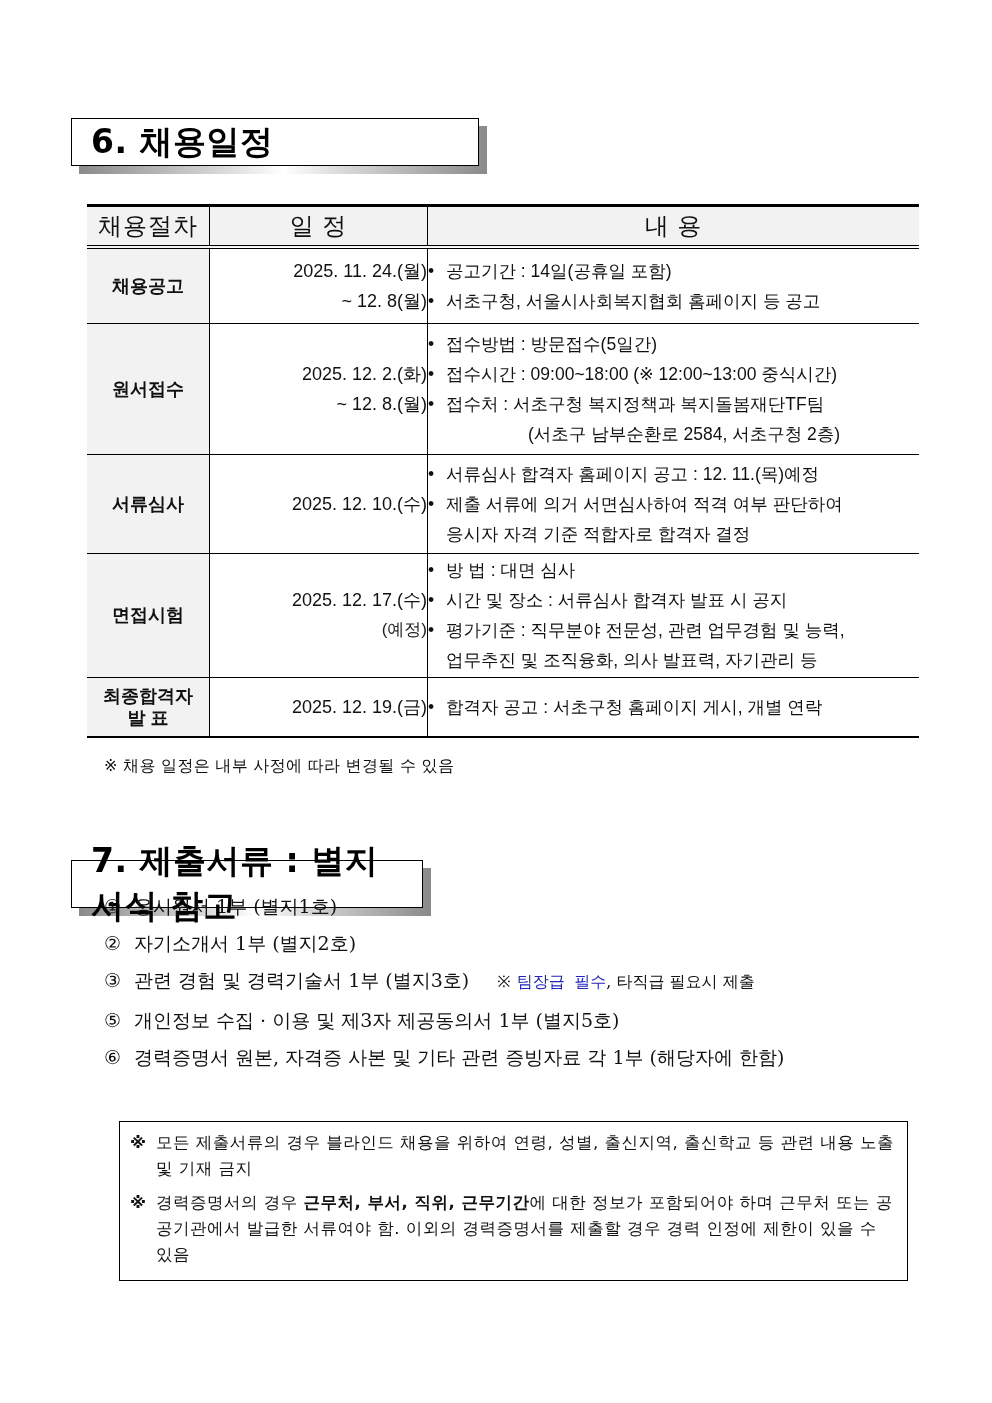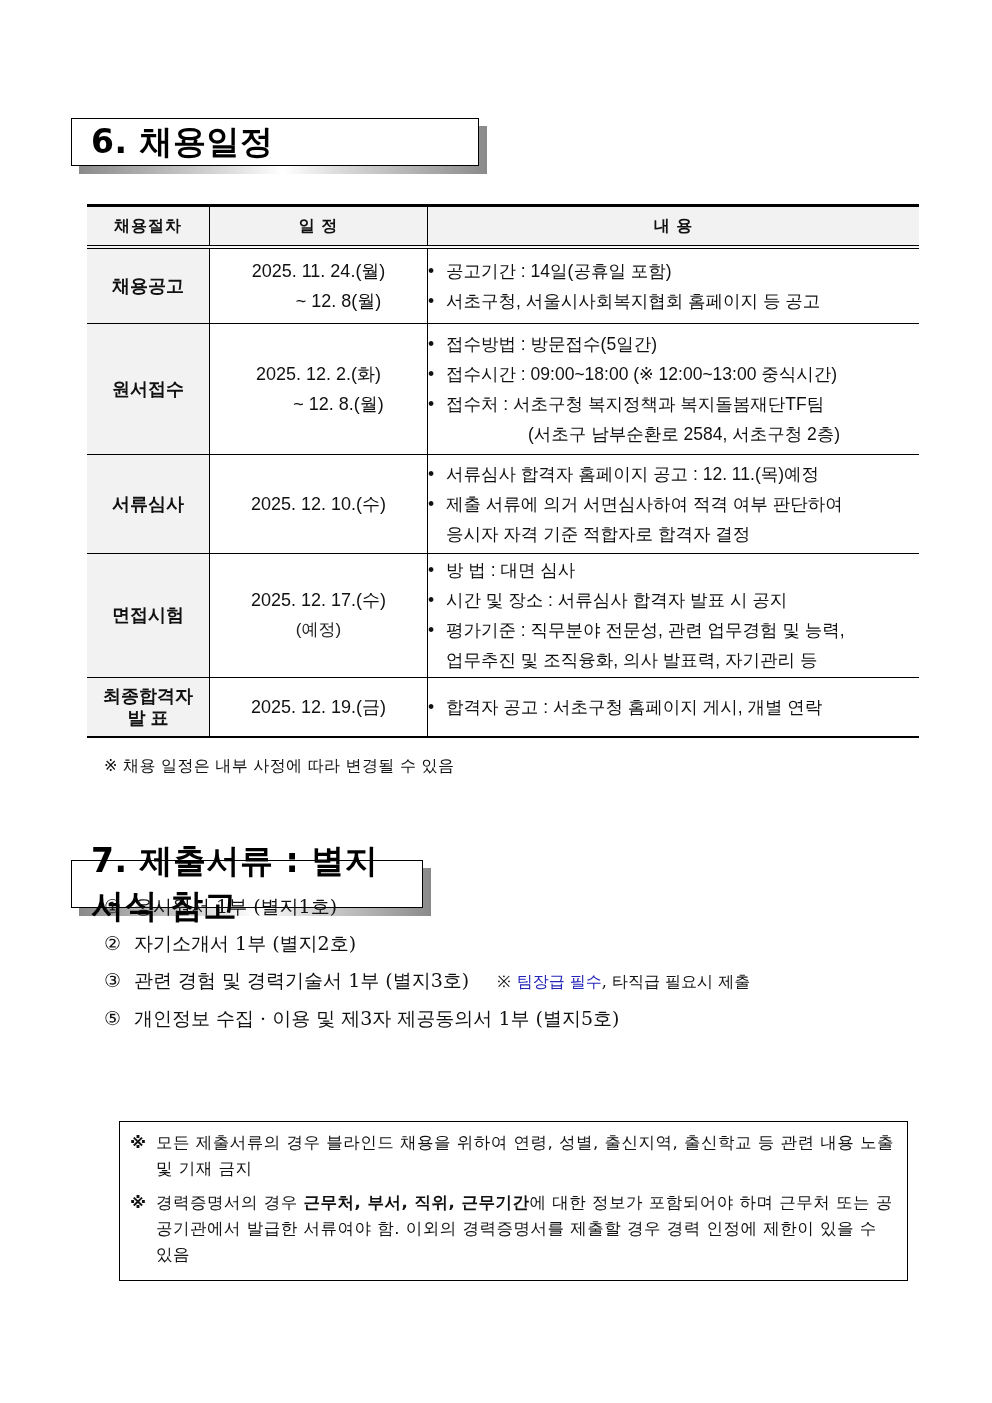--- a/index.html
+++ b/index.html
@@ -14,42 +14,42 @@
   .section-box .title { position: absolute; left: 20px; top: 0; bottom: 0; display: flex; align-items: center;
     font-weight: bold; font-size: 33px; letter-spacing: 0.5px; color: #000; }
 
   #sec6 { left: 71px; top: 118px; width: 408px; height: 48px; }
   #sec7 { left: 71px; top: 824px; width: 352px; height: 48px; margin-top: 36px; }
 
   table.sched { position: absolute; left: 87px; top: 204px; width: 832px; border-collapse: collapse;
     font-family: "Liberation Sans", "DejaVu Sans", sans-serif; }
   table.sched td, table.sched th { border-top: 1px solid #000; border-bottom: 1px solid #000; padding: 0; }
   table.sched thead th { border-top: 3px solid #000; border-bottom: 4px double #000; background: #f2f2f2;
-    font-size: 16px; font-weight: bold; height: 38px; letter-spacing: 1px; }
+    font-size: 24px; font-weight: normal; height: 38px; letter-spacing: 1px; }
   table.sched tbody tr:last-child td { border-bottom: 2.5px solid #000; }
   .c1 { width: 122px; border-right: 1px solid #000; }
   .c2 { width: 217px; border-right: 1px solid #000; }
   td.proc { background: #f2f2f2; text-align: center; font-weight: bold; font-size: 18px; line-height: 22px; }
-  td.date { text-align: center; font-size: 18px; line-height: 30px; margin-top: 35px; }
+  td.date { text-align: right; font-size: 18px; line-height: 30px; margin-top: 35px; }
   td.date .l2 { display: block; padding-left: 40px; }
   td.date .l2b { display: block; font-size: 17px; color: #222; }
   td.content { padding: 3px 8px 3px 10px; font-size: 17.5px; line-height: 30px; color: #111; }
   td.content .b { display: block; padding-left: 18px; text-indent: -18px; }
   td.content .b::before { content: "•"; display: inline-block; width: 18px; text-indent: 0; }
   td.content .indent { display: block; padding-left: 100px; }
   td.content .cont { display: block; padding-left: 18px; }
 
   .note6 { position: absolute; left: 104px; top: 756px; font-size: 16px; color: #111; letter-spacing: 0.3px; }
 
   .docs { position: absolute; left: 104px; top: 888px; font-family: "DejaVu Serif", "Liberation Serif", serif;
     font-size: 19px; line-height: 37px; color: #111; }
   .docs .row { white-space: nowrap; }
   .docs .mk { display: inline-block; width: 30px; }
   .docs .small { font-size: 16px; }
-  .docs .blue { color: #2323b8; }
+  .docs .blue { color: #2323b8; font-family: Liberation Mono, monospace; }
 
   .infobox { position: absolute; left: 119px; top: 1121px; width: 789px; height: 160px; box-sizing: border-box;
     border: 1px solid #000; padding: 8px 10px 0 10px; font-family: "DejaVu Sans", sans-serif;
     font-size: 16.5px; line-height: 26px; color: #111; }
   .infobox .item { padding-left: 26px; text-indent: -26px; margin-bottom: 8px; letter-spacing: 0.5px; }
   .infobox .item .mk { display: inline-block; width: 26px; text-indent: 0; font-weight: bold; }
   .infobox b { font-weight: bold; }
 </style>
 </head>
 <body>
@@ -148,20 +148,23 @@
     <span class="mk">②</span><span>자기소개서 1부 (별지2호)</span>
   </div>
   <div class="row">
     <span class="mk">③</span><span>관련 경험 및 경력기술서 1부 (별지3호)</span>
     <span class="small" style="margin-left:22px">※</span>
     <span class="small blue">팀장급 필수</span><span class="small">, 타직급 필요시 제출</span>
   </div>
   <div class="row">
     <span class="mk">⑤</span><span>개인정보 수집 · 이용 및 제3자 제공동의서 1부 (별지5호)</span>
   </div>
+  <div class="row">
+    <span class="mk">⑥</span><span>경력증명서 원본, 자격증 사본 및 기타 관련 증빙자료 각 1부 (해당자에 한함)</span>
+  </div>
 </div>
 
 <div class="infobox">
   <div class="item">
     <span class="mk">※</span><span>모든 제출서류의 경우 블라인드 채용을 위하여 연령, 성별, 출신지역, 출신학교 등 관련 내용 노출 및 기재 금지</span>
   </div>
   <div class="item">
     <span class="mk">※</span><span>경력증명서의 경우 </span><b>근무처</b><b>, </b><b>부서</b><b>, </b><b>직위</b><b>, </b><b>근무기간</b><span>에 대한 정보가 포함되어야 하며 근무처 또는 공공기관에서 발급한 서류여야 함. 이외의 경력증명서를 제출할 경우 경력 인정에 제한이 있을 수 있음</span>
   </div>
 </div>

